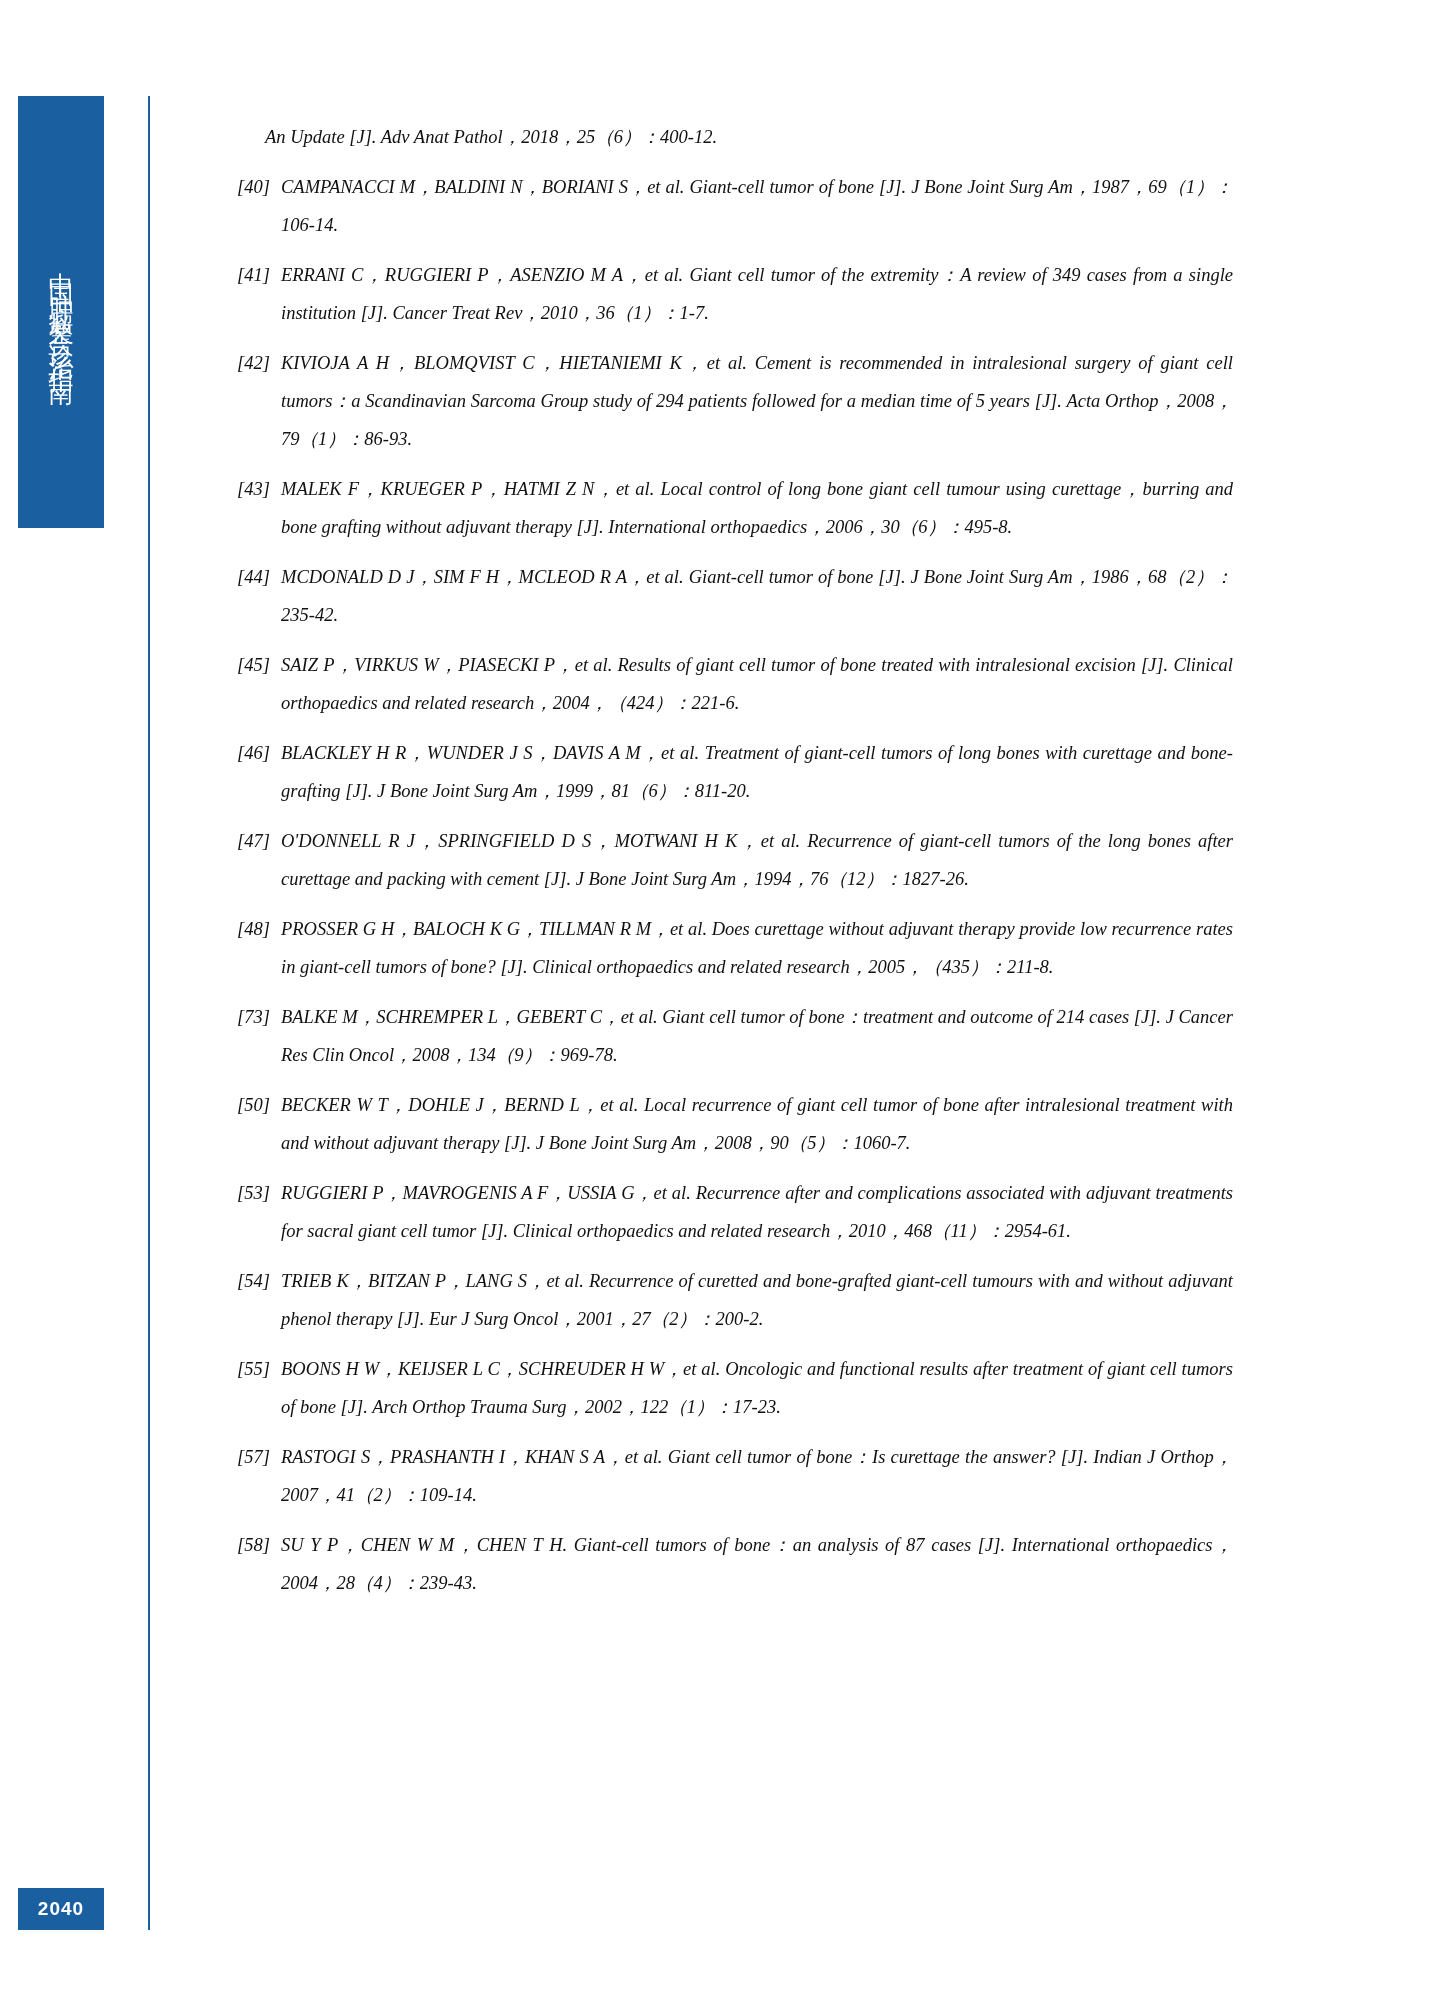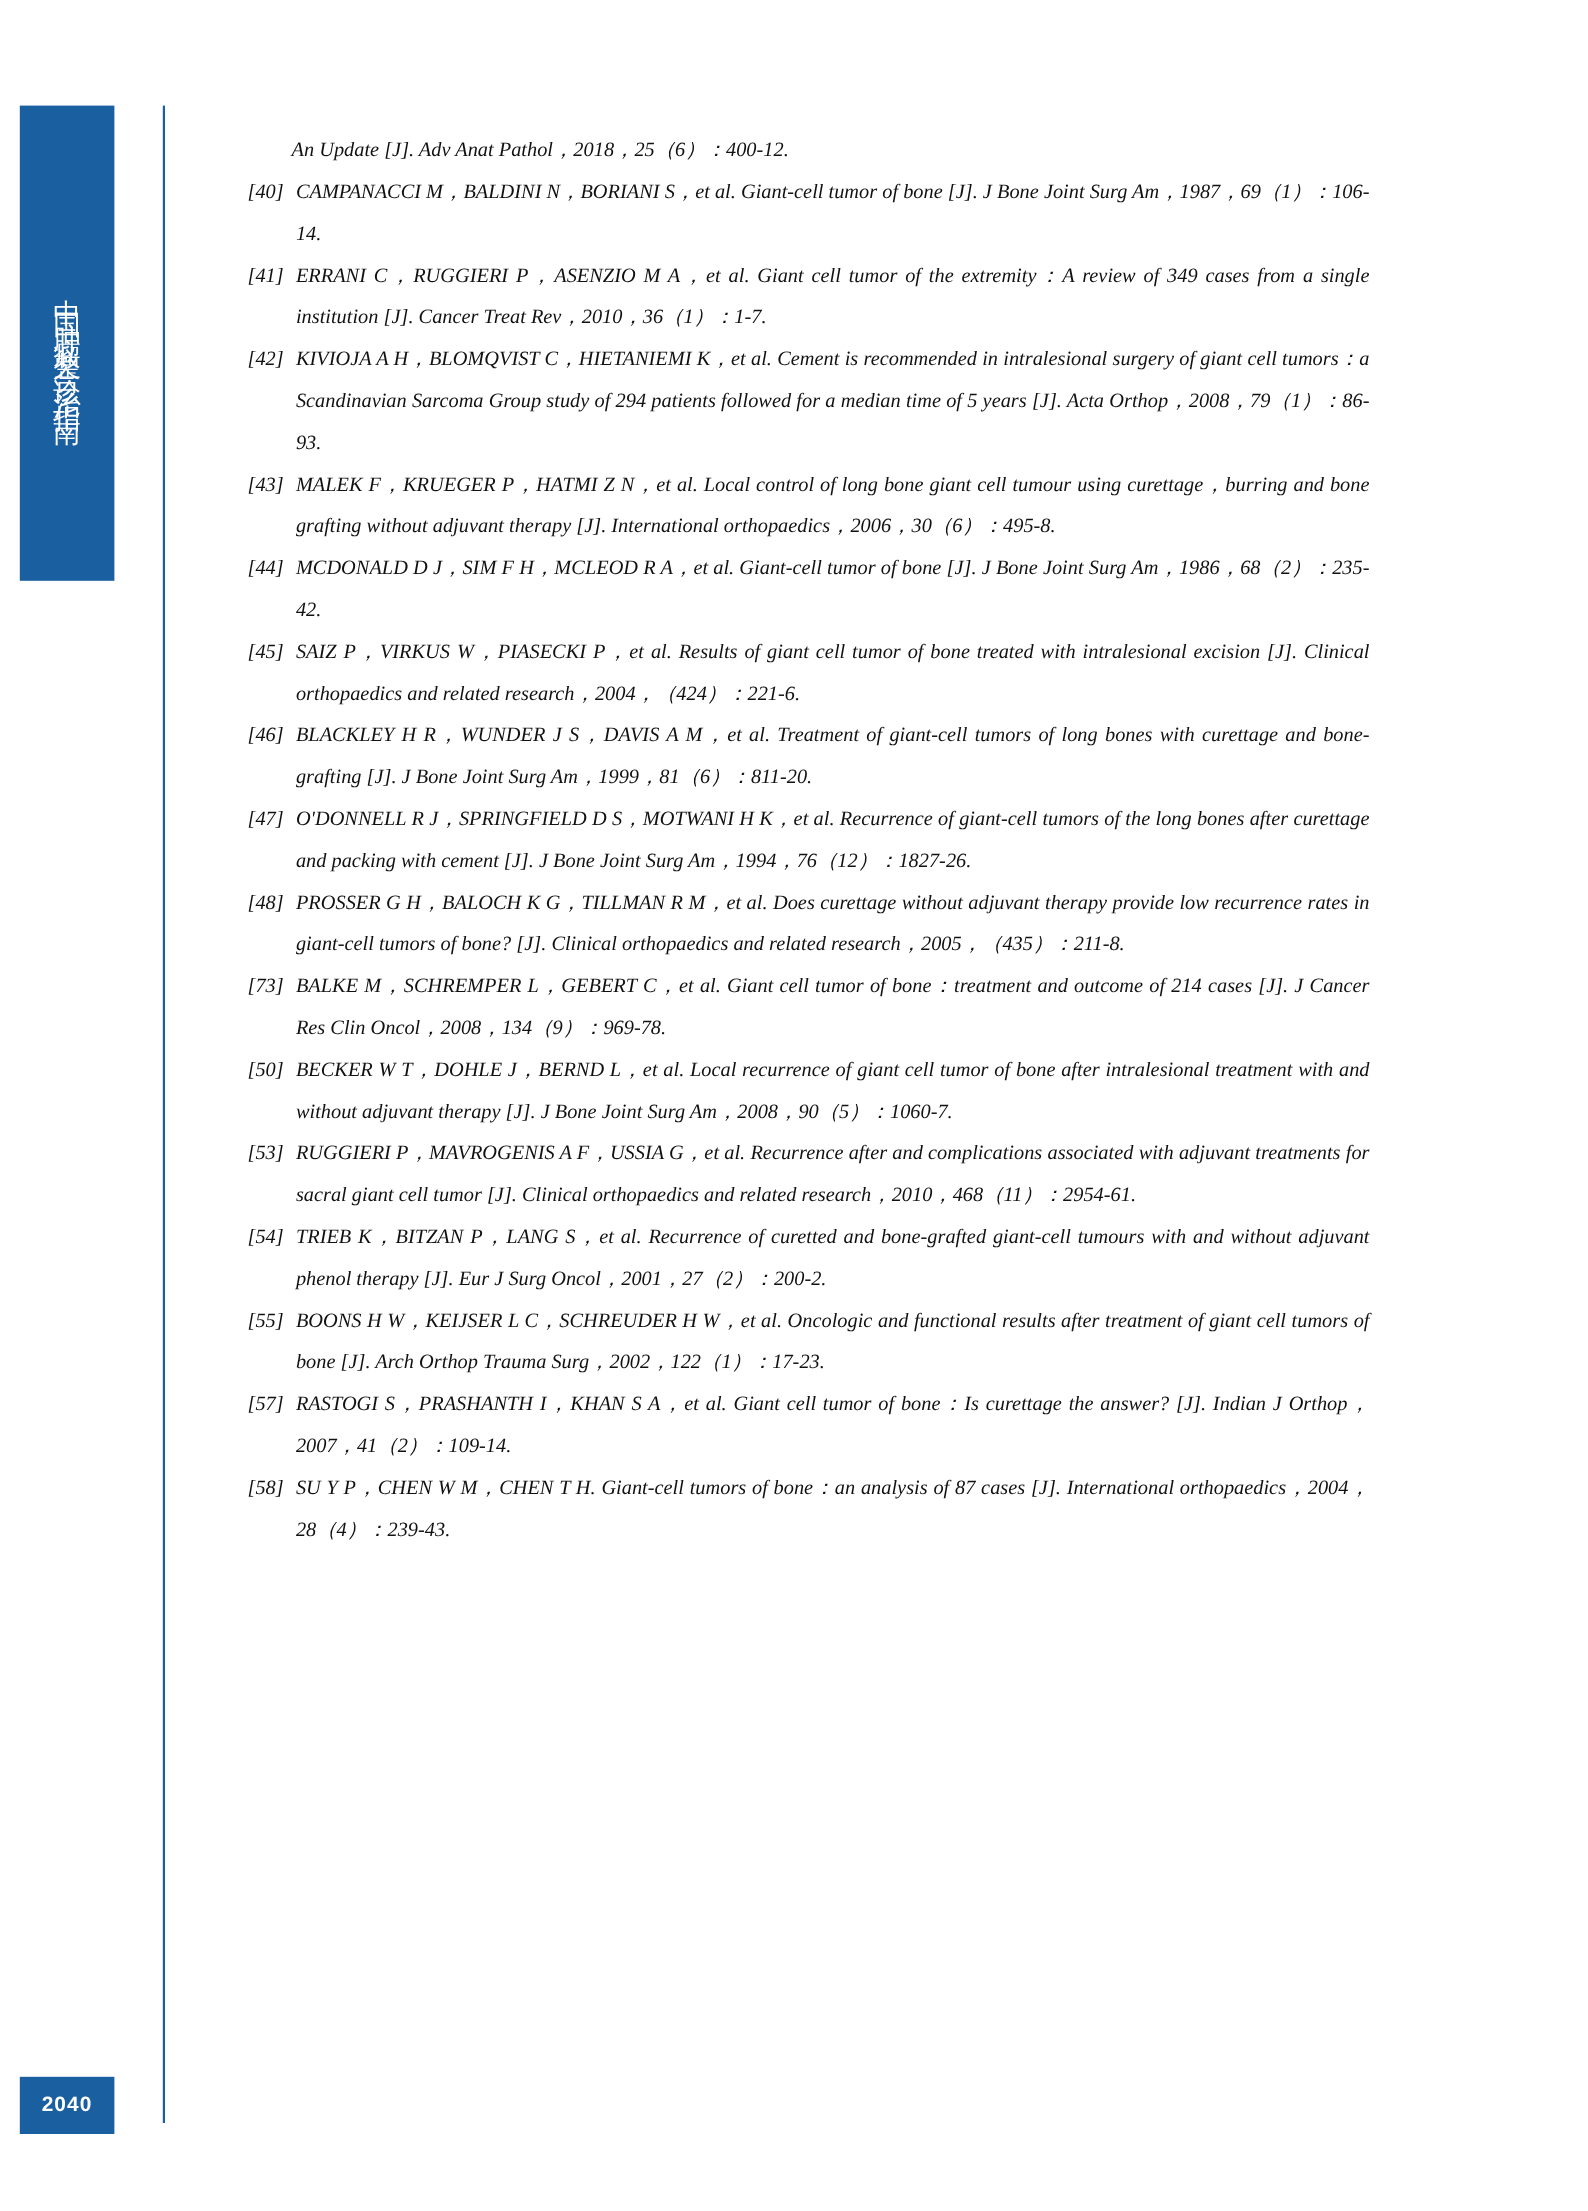--- a/index.html
+++ b/index.html
@@ -42,21 +42,21 @@
     line-height: 1;
     font-weight: 500;
   }
 
   
   .page-num-block {
     position: absolute;
     left: 18px;
     top: 1888px;
     width: 86px;
-    height: 52px;
+    height: 42px;
     background: #1a5fa0;
     color: #ffffff;
     display: flex;
     align-items: center;
     justify-content: center;
     font-family: "Liberation Sans", sans-serif;
     font-size: 19px;
     font-weight: bold;
     letter-spacing: 1px;
   }
@@ -82,21 +82,21 @@
     color: #111111;
     text-align: justify;
     text-justify: inter-word;
     font-style: italic;
   }
   .cont-line {
     margin: 0 0 0 40px;
     text-indent: 0;
   }
   .ref {
-    margin: 0;
+    margin: 12px;
     padding-left: 44px;
     text-indent: -44px;
   }
   .ref .num {
     display: inline-block;
     width: 44px;
     text-indent: 0;
   }
 </style>
 </head>

